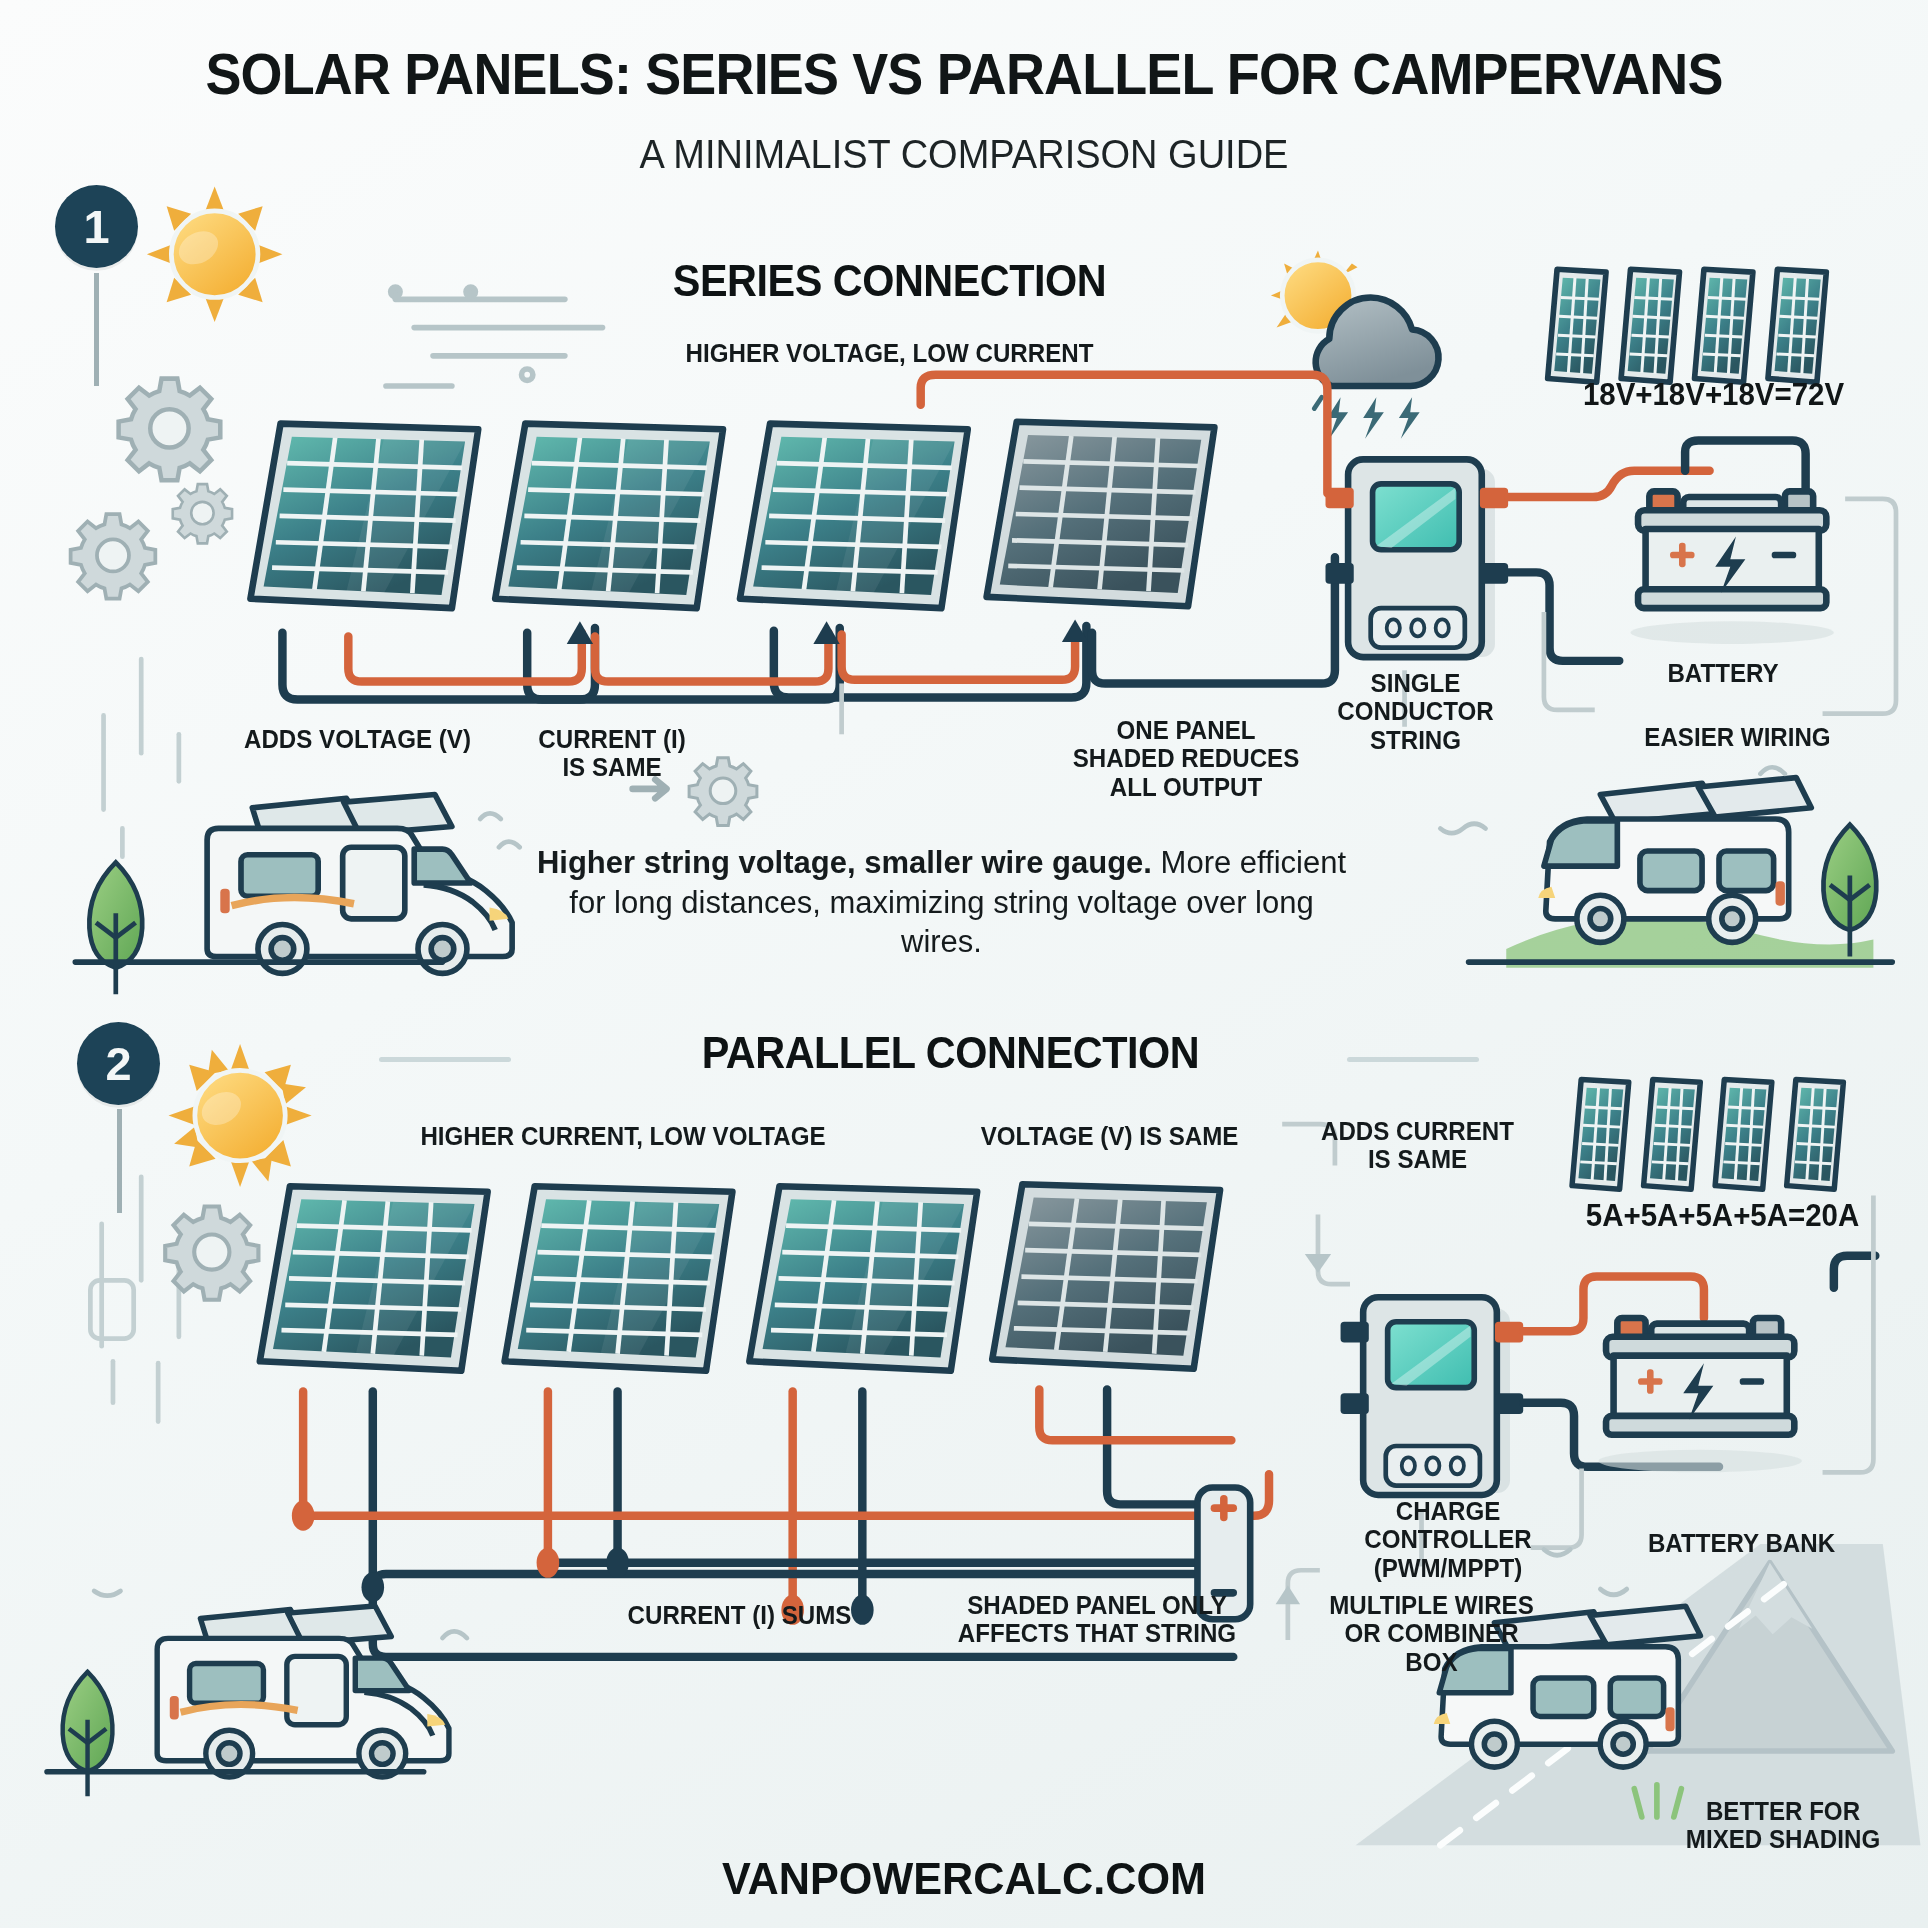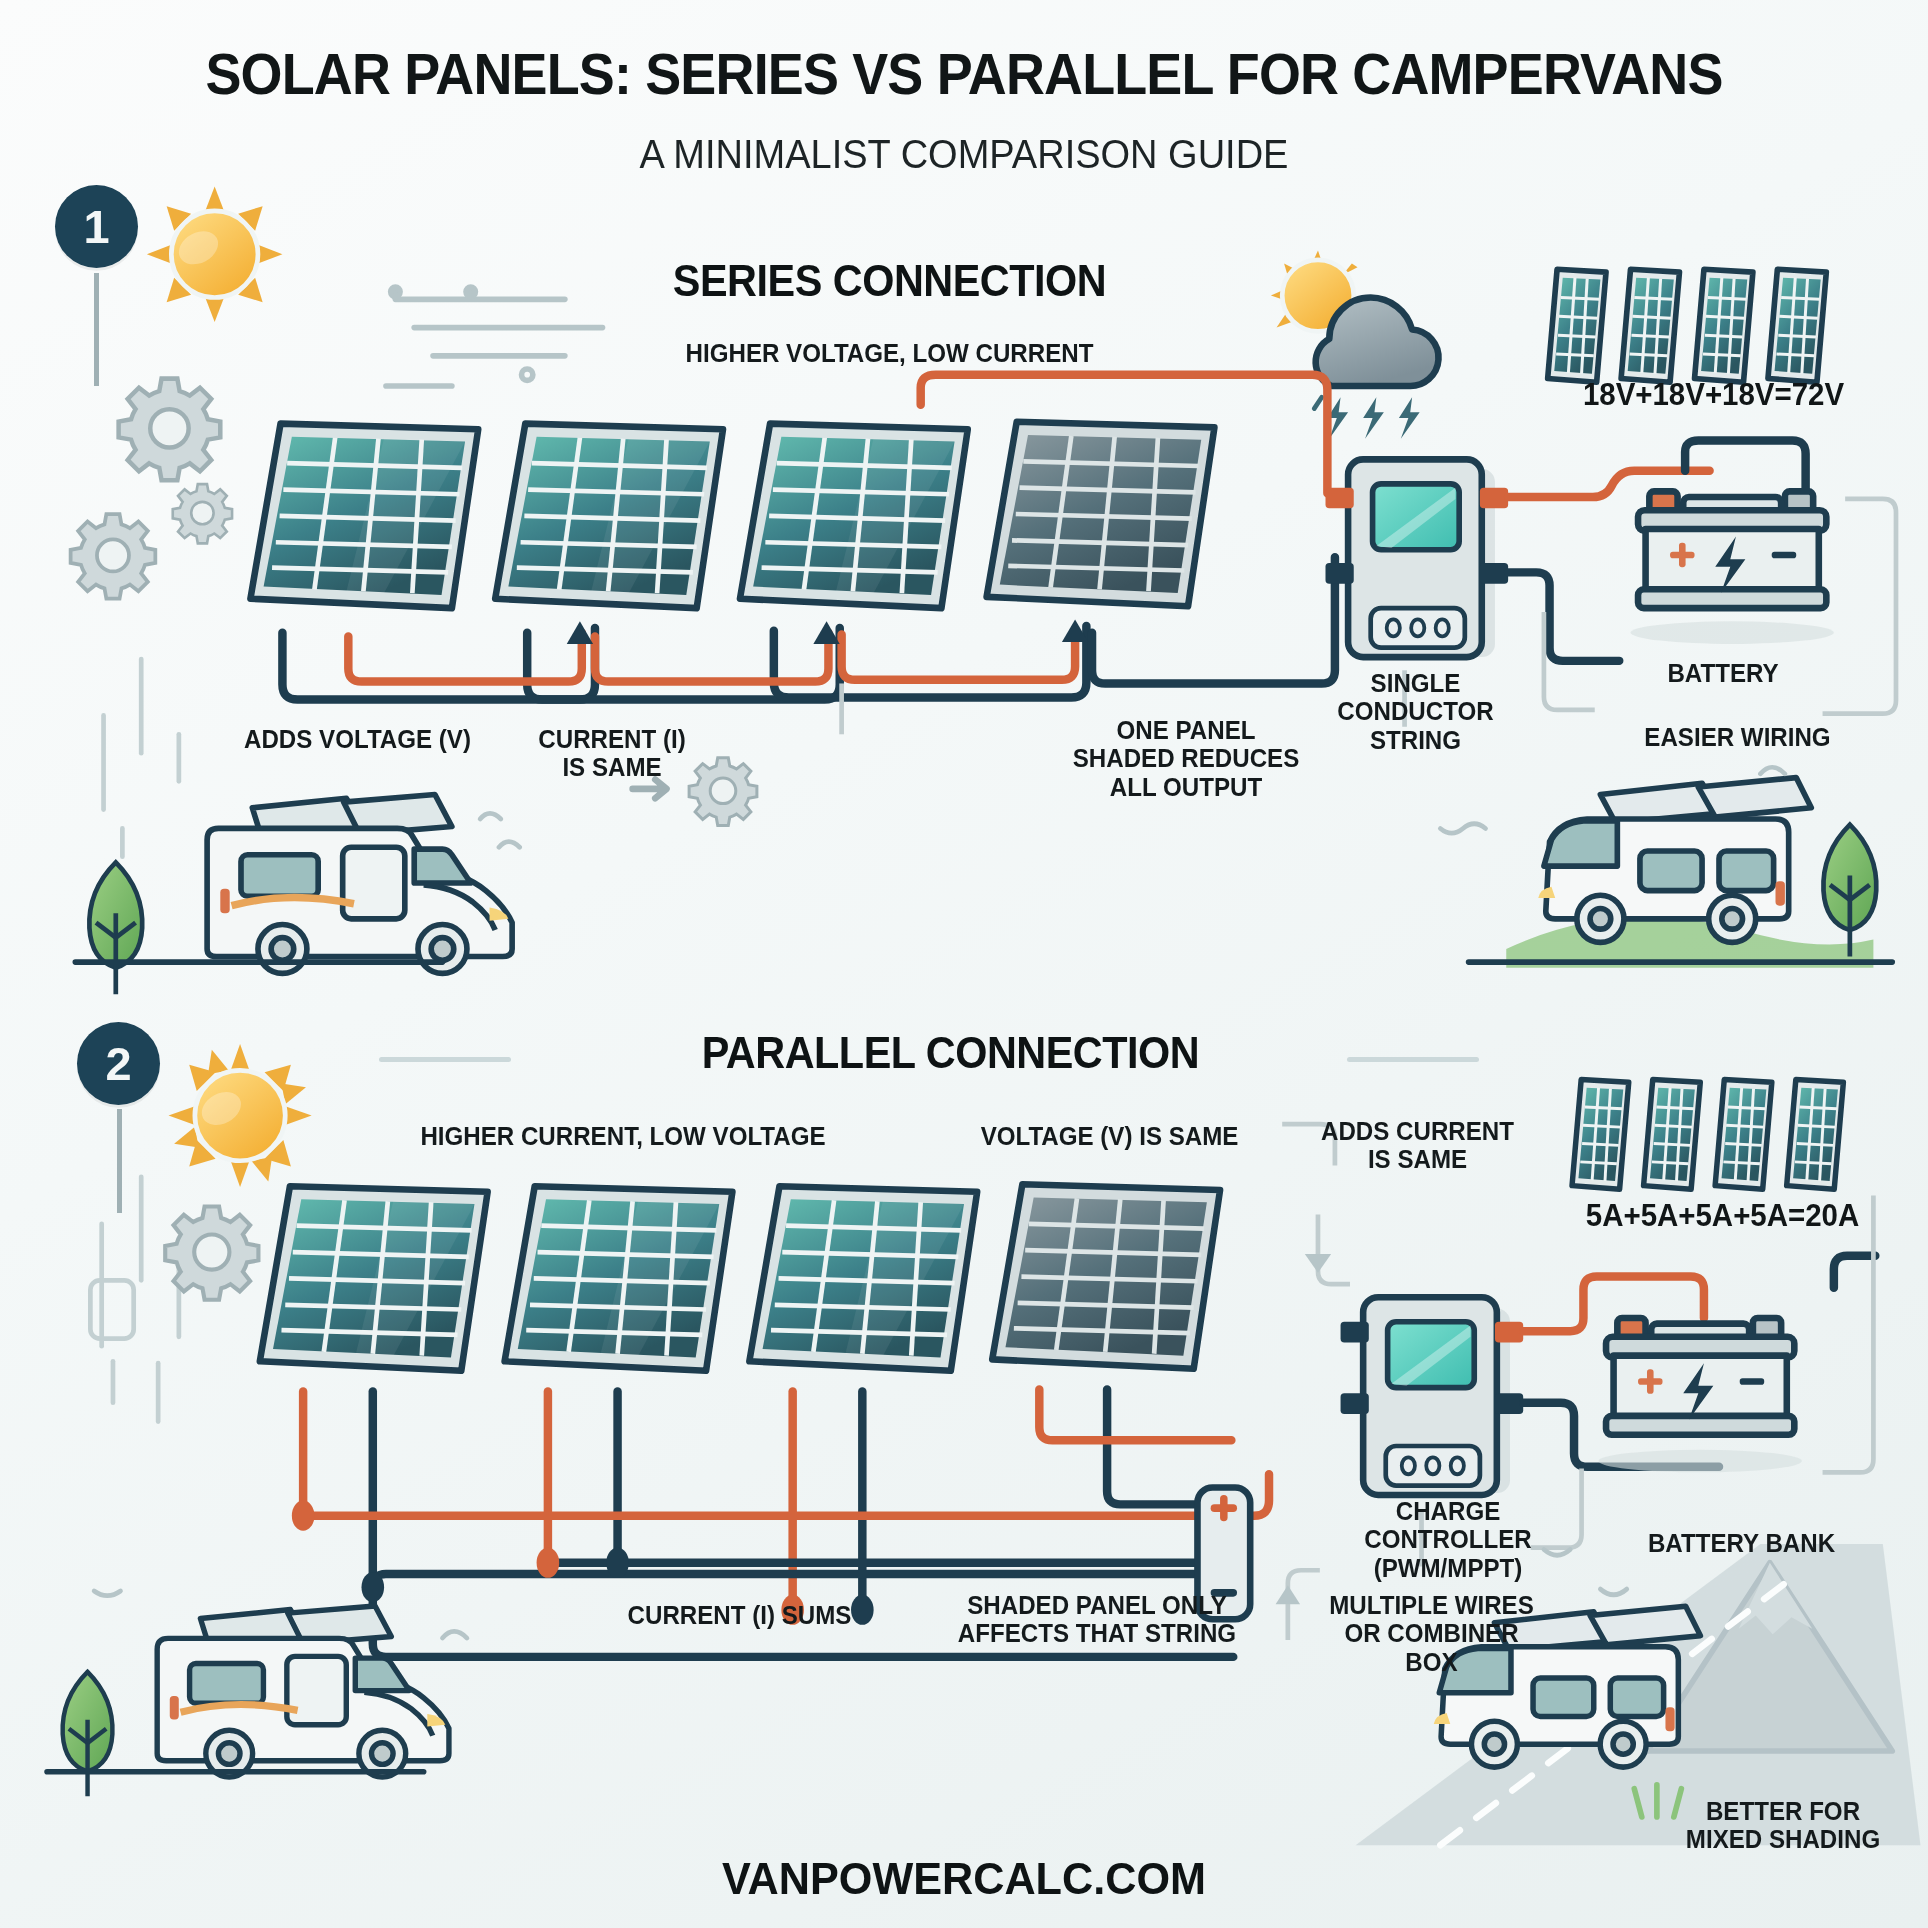--- a/index.html
+++ b/index.html
@@ -566,20 +566,24 @@
 IS SAME</div>
   <div class="lbl" style="left:1026px; top:716px; width:320px;">ONE PANEL
 SHADED REDUCES
 ALL OUTPUT</div>
   <div class="lbl" style="left:1298px; top:669px; width:235px;">SINGLE
 CONDUCTOR
 STRING</div>
   <div class="lbl" style="left:1591px; top:659px; width:264px;">BATTERY</div>
   <div class="lbl" style="left:1582px; top:723px; width:311px;">EASIER WIRING</div>
 
+  <div class="para" style="left:527px; top:843px; width:829px;">
+    <b>Higher string voltage, smaller wire gauge.</b>
+    <span>More efficient for long distances, maximizing string voltage over long wires.</span>
+  </div>
 
   <div class="badge" style="left:77px; top:1022px;">2</div>
   <div class="badge-stem" style="left:117px; top:1109px; height:104px;"></div>
 
   <div class="sec-line" style="left:379px; top:1057px; width:132px;"></div>
   <div class="sec-line" style="left:1347px; top:1057px; width:132px;"></div>
   <div class="sec-title" style="left:621px; top:1028px; width:659px;">PARALLEL CONNECTION</div>
 
   <div class="sec-sub" style="left:350px; top:1122px; width:546px;">HIGHER CURRENT, LOW VOLTAGE</div>
   <div class="sec-sub" style="left:921px; top:1122px; width:377px;">VOLTAGE (V) IS SAME</div>

